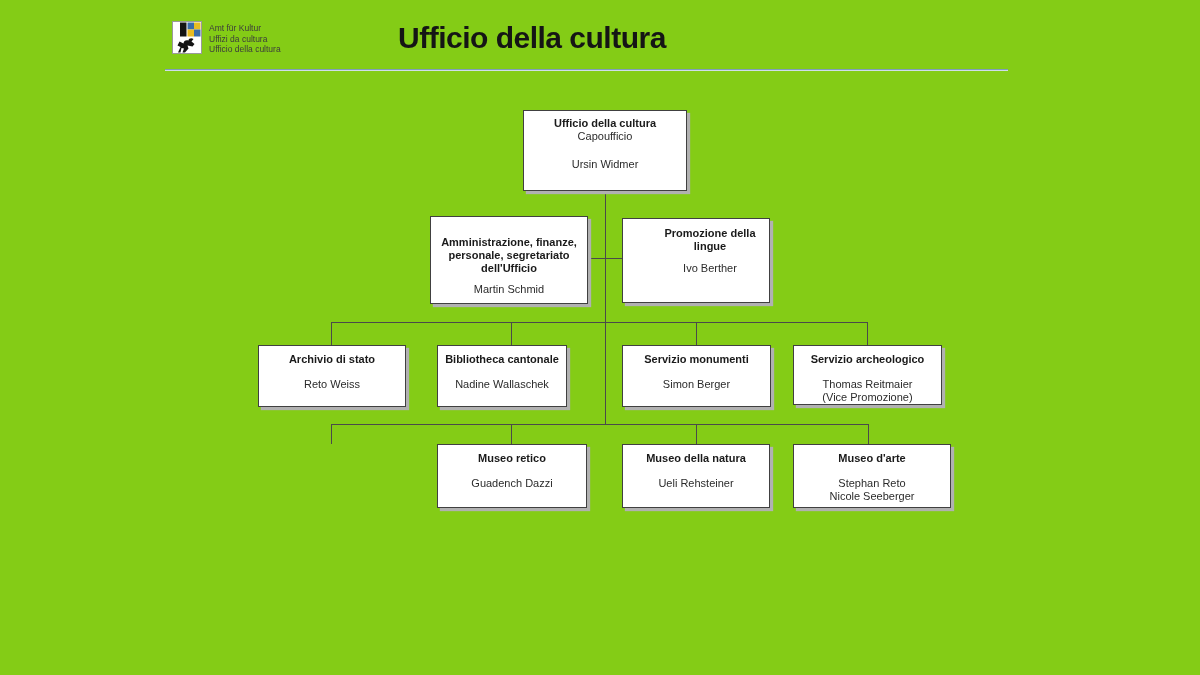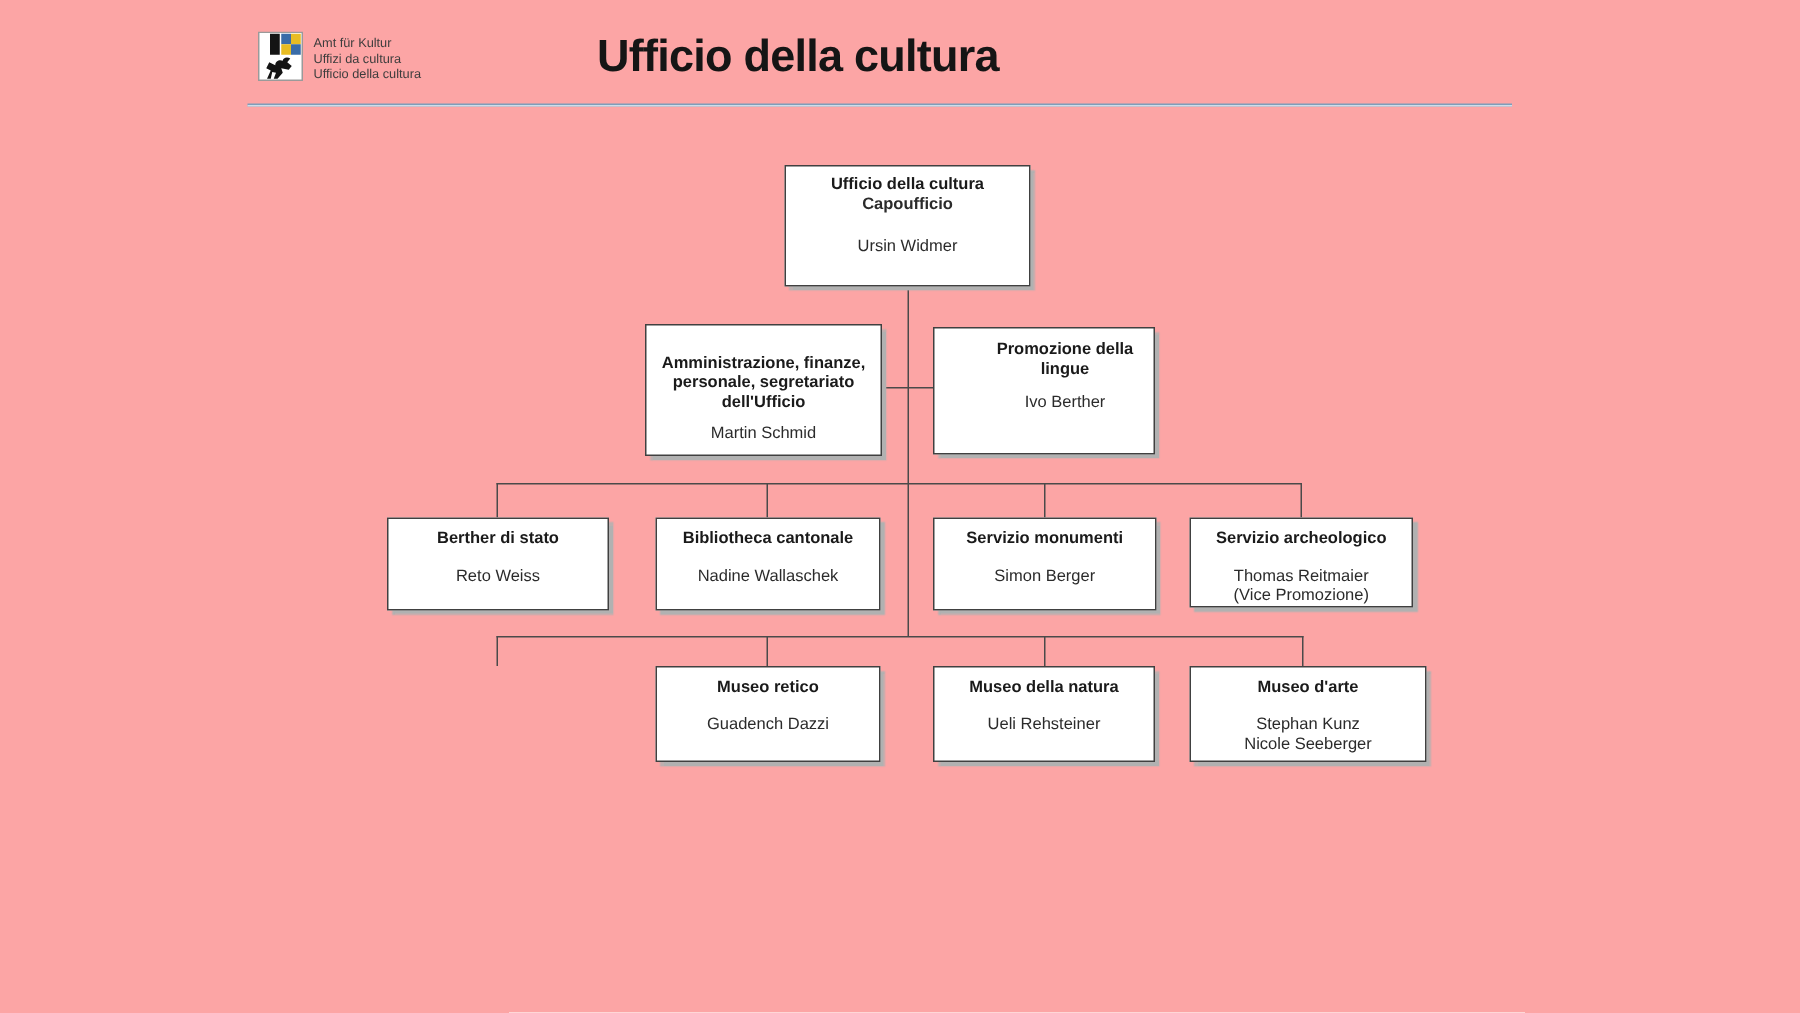--- a/index.html
+++ b/index.html
@@ -1,17 +1,17 @@
 <!DOCTYPE html>
 <html><head>
 <meta charset="utf-8">
 <style>
   html,body{margin:0;padding:0;background:#fff;}
   .canvas{
-    position:relative;width:1200px;height:675px;background:#fca5a5;
+    position:relative;width:1200px;height:675px;background:#84cc16;
     font-family:"Liberation Sans","DejaVu Sans",sans-serif;overflow:hidden;
   }
   
   .logo{position:absolute;left:172px;top:21px;}
   .logo-text{
     position:absolute;left:209px;top:23px;font-size:8.5px;line-height:10.5px;
     color:#3c3c3c;letter-spacing:0;white-space:nowrap;
   }
   .page-title{
     position:absolute;left:398px;top:21px;font-size:30px;font-weight:bold;
@@ -21,21 +21,21 @@
     position:absolute;left:165px;top:69px;width:843px;height:1px;
     background:#7f9db9;border-bottom:1px solid #cfdde9;
   }
   
   .node{
     position:absolute;background:#ffffff;border:1px solid #404040;
     box-shadow:3px 3px 1px #b1b1b1;box-sizing:border-box;text-align:center;
     font-size:11px;color:#1d1d1d;padding-top:7px;
   }
   .node-title{font-weight:bold;line-height:13px;color:#1a1a1a;padding:0 3px;}
-  .node-sub{line-height:13px;color:#2b2b2b;font-weight:bold;}
+  .node-sub{line-height:13px;color:#2b2b2b;}
   .node-names{margin-top:12px;line-height:13px;color:#2b2b2b;}
   .n-root{padding-top:6px;}   .n-root .node-names{margin-top:15px;}
   .n-admin{padding-top:19px;}  .n-admin .node-names{margin-top:8px;}
   .n-lingue{padding-top:8px;padding-left:28px;} .n-lingue .node-names{margin-top:9px;}
   .n-promcult .node-names{margin-top:13px;}
   
   .h-line,.v-line{position:absolute;background:#4a4a4a;}
   .h-line{height:1px;} .v-line{width:1px;}
 </style>
 </head>
@@ -93,26 +93,26 @@
       </div>
   </div>
   <div class="node n-lingue" style="left:622px;top:218px;width:148px;height:85px;">
     <div class="node-title">Promozione della lingue</div>
     <div class="node-names">
         <div>Ivo Berther</div>
       </div>
   </div>
 
   <div class="node" style="left:258px;top:345px;width:148px;height:62px;">
-    <div class="node-title">Berther di stato</div>
+    <div class="node-title">Archivio di stato</div>
     <div class="node-names">
         <div>Reto Weiss</div>
       </div>
   </div>
-  <div class="node" style="left:437px;top:345px;width:150px;height:62px;">
+  <div class="node" style="left:437px;top:345px;width:130px;height:62px;">
     <div class="node-title">Bibliotheca cantonale</div>
     <div class="node-names">
         <div>Nadine Wallaschek</div>
       </div>
   </div>
   <div class="node" style="left:622px;top:345px;width:149px;height:62px;">
     <div class="node-title">Servizio monumenti</div>
     <div class="node-names">
         <div>Simon Berger</div>
       </div>
@@ -133,18 +133,18 @@
   </div>
   <div class="node" style="left:622px;top:444px;width:148px;height:64px;">
     <div class="node-title">Museo della natura</div>
     <div class="node-names">
         <div>Ueli Rehsteiner</div>
       </div>
   </div>
   <div class="node" style="left:793px;top:444px;width:158px;height:64px;">
     <div class="node-title">Museo d'arte</div>
     <div class="node-names">
-      <div>Stephan Kunz</div>
+      <div>Stephan Reto</div>
       <div>Nicole Seeberger</div>
     </div>
   </div>
 
 </div>
 
 </body></html>

